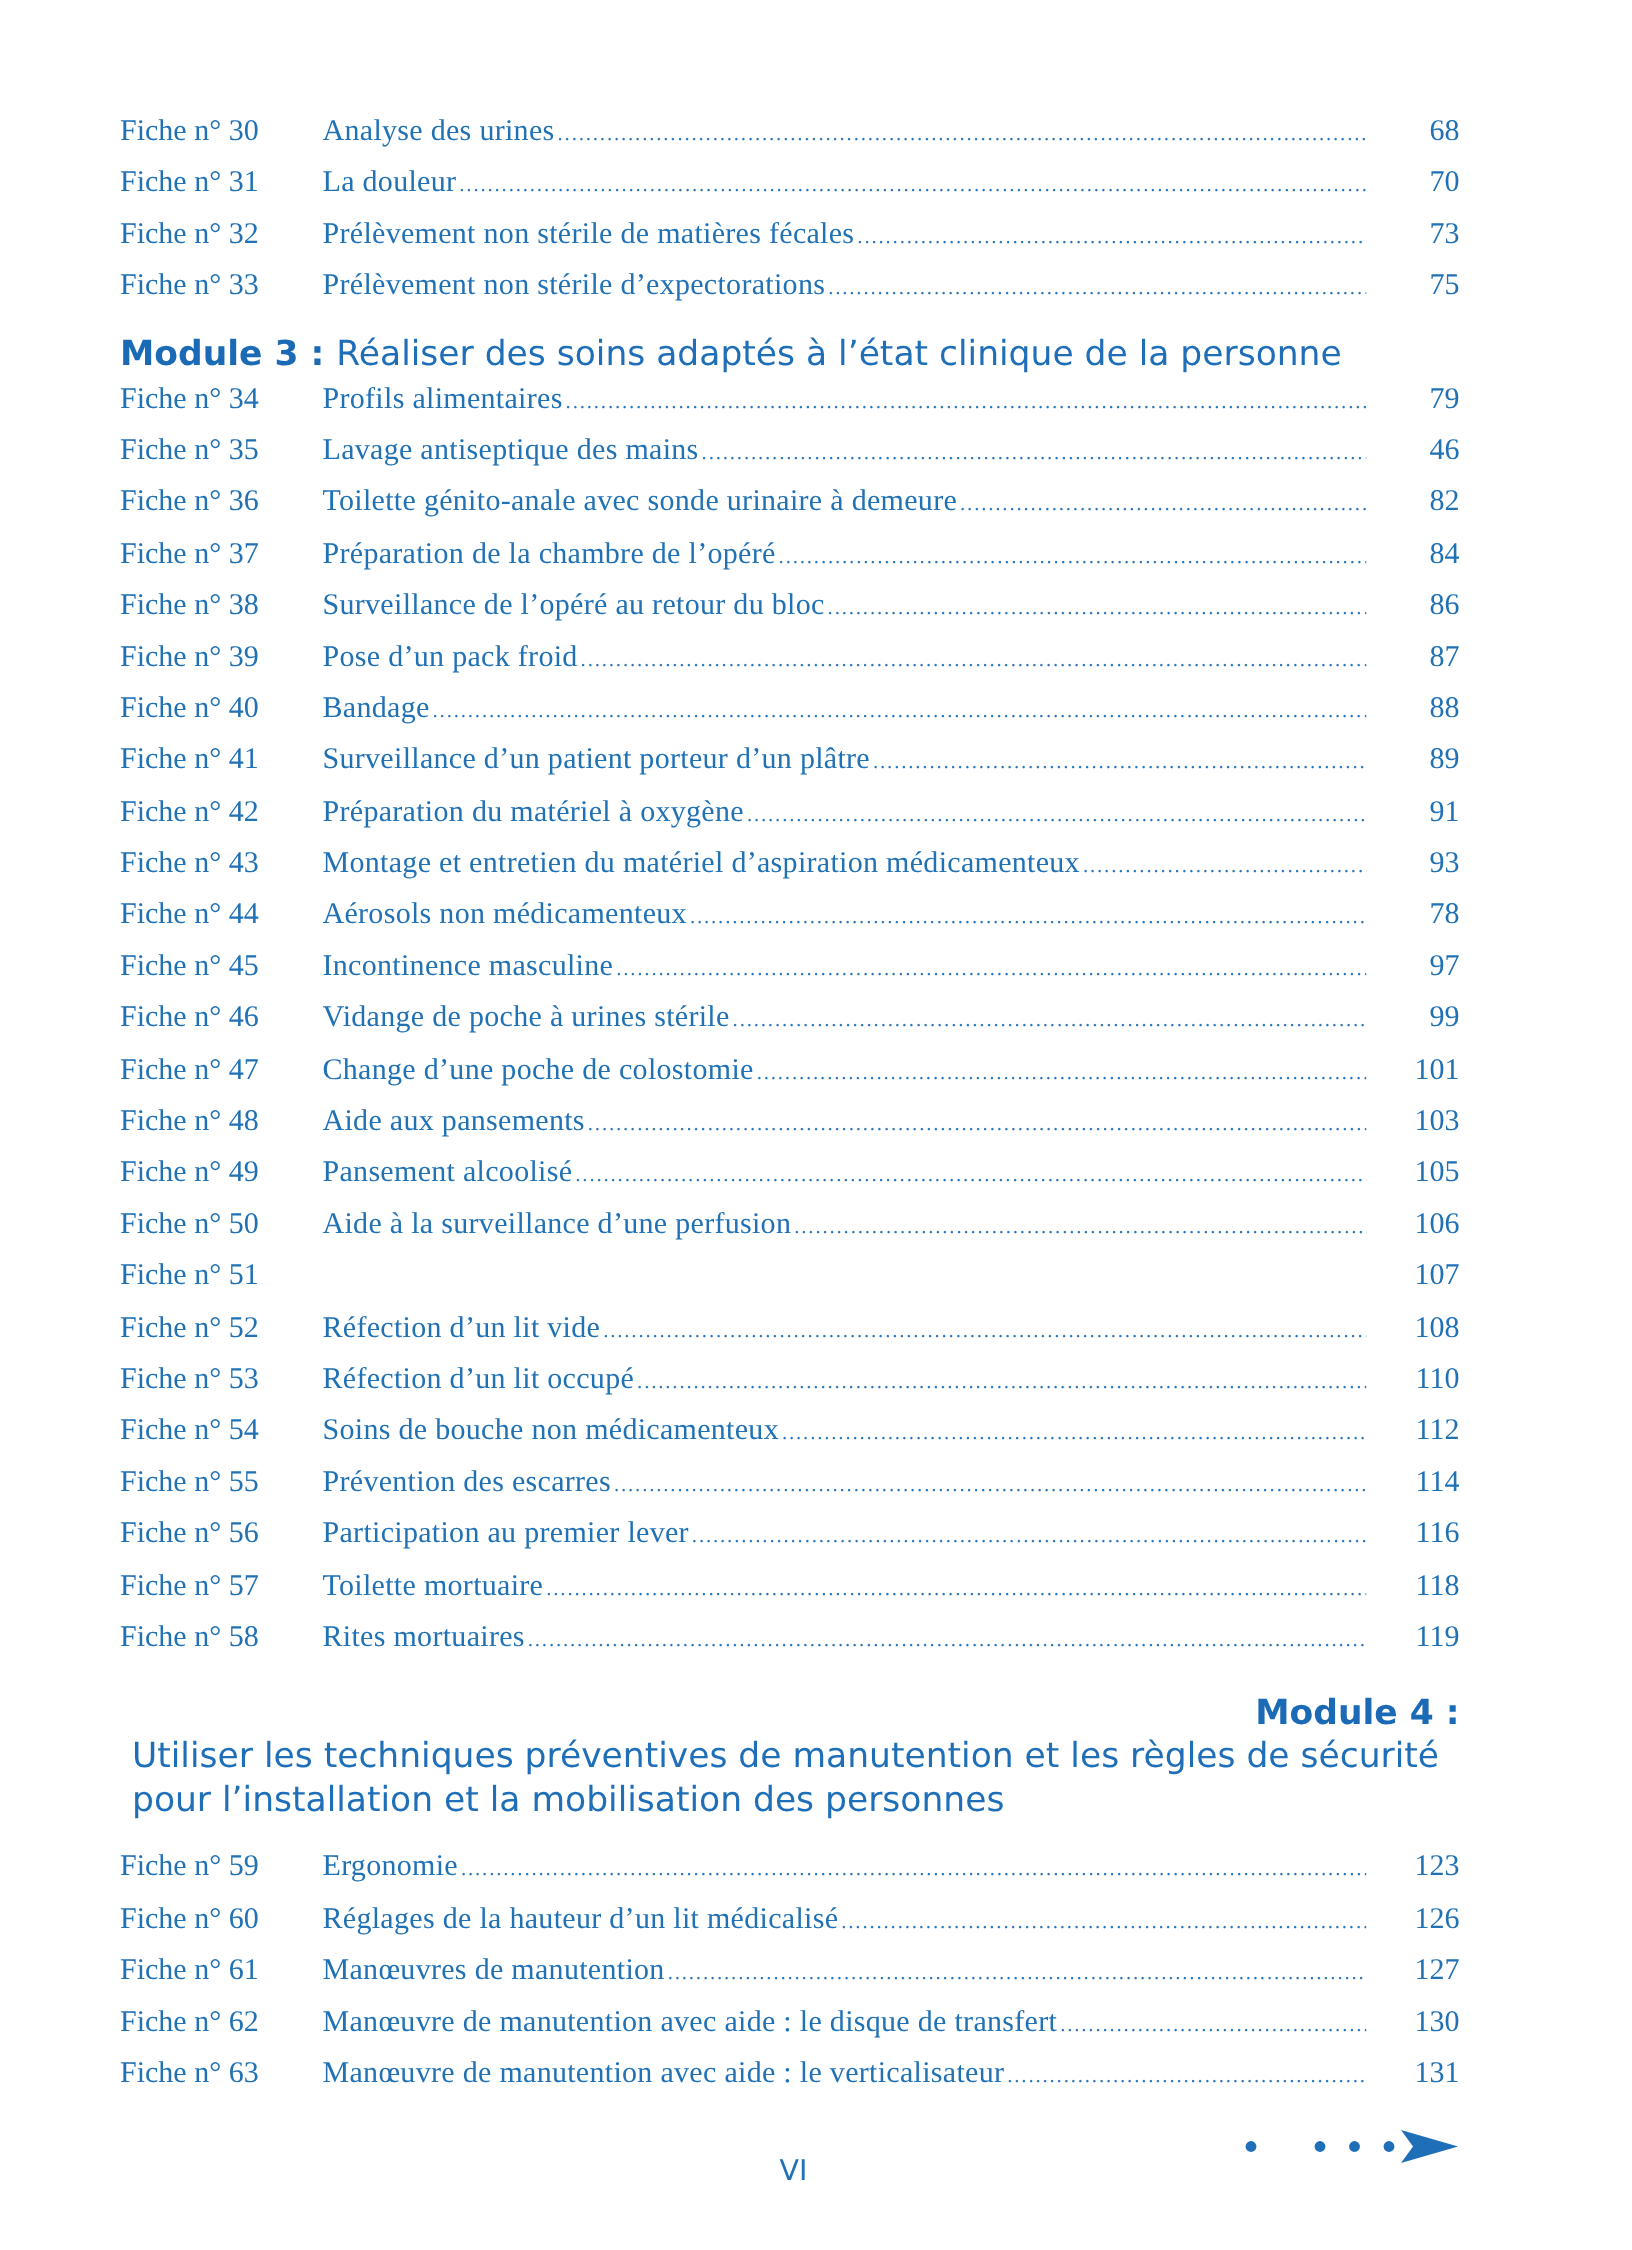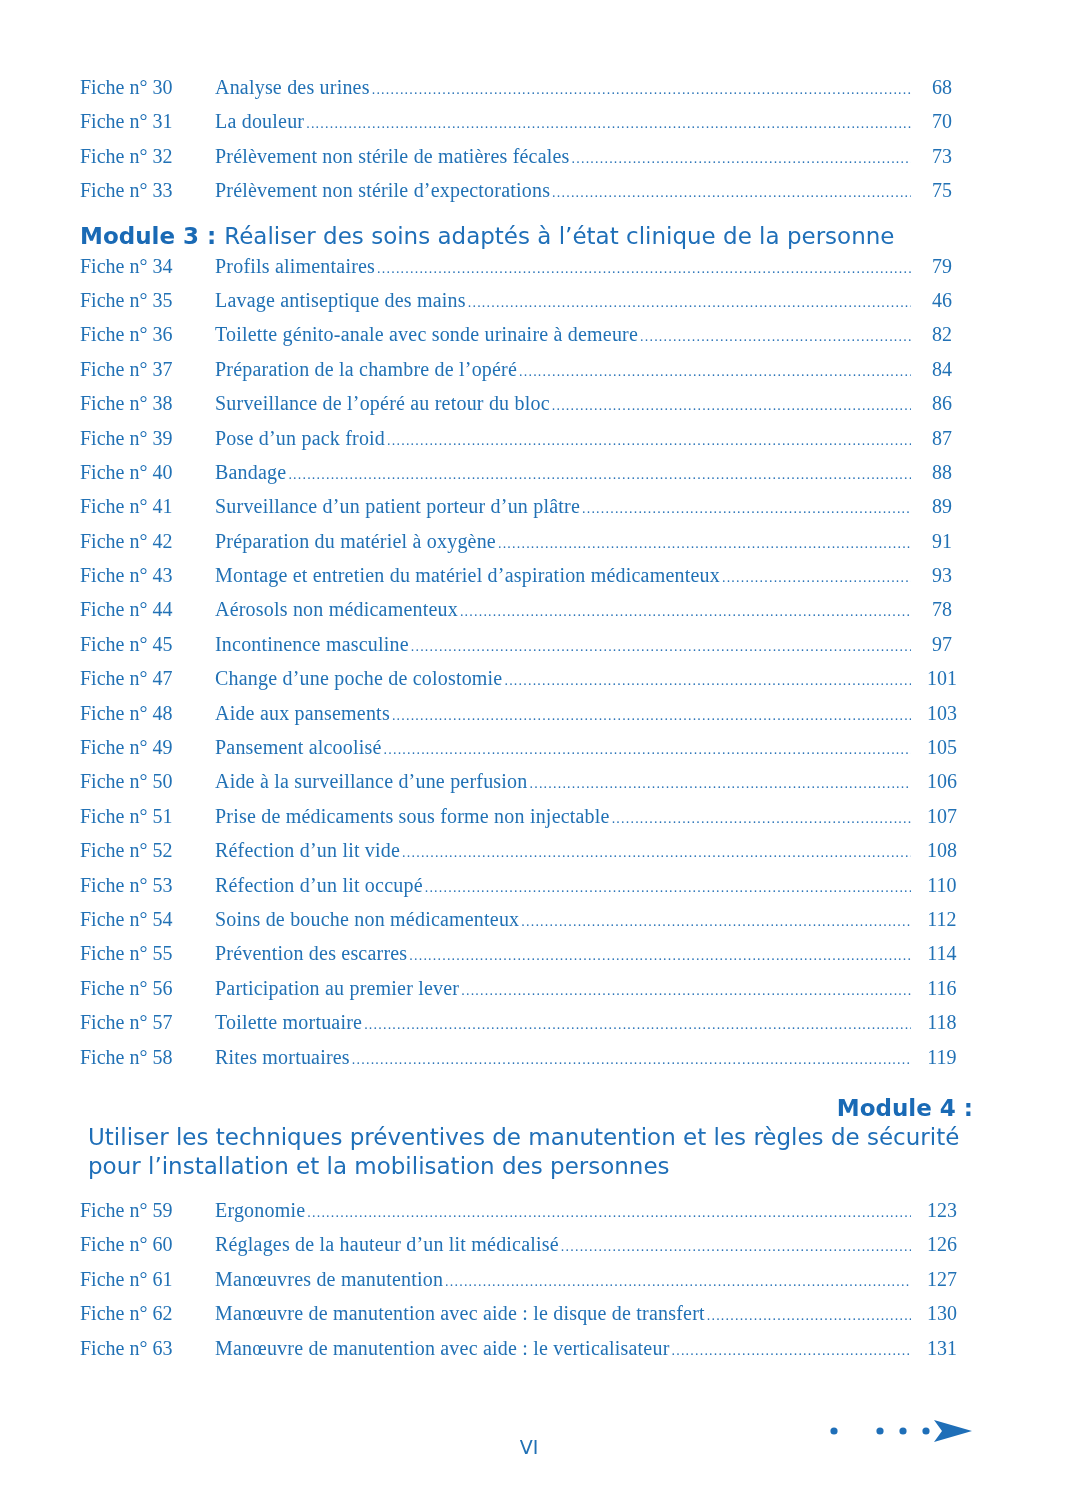--- a/index.html
+++ b/index.html
@@ -50,21 +50,21 @@
       font-size: 14px;
       letter-spacing: 1.2px;
       color: #2a74b8;
       padding-left: 2px;
     }
     .leader::after {
       content: "..........................................................................................................................................................................................................................";
     }
     .page {
       flex: 1 1 auto;
-      text-align: center;
+      text-align: right;
     }
     .module {
       display: flex;
       align-items: flex-end;
       font-family: "DejaVu Sans", sans-serif;
       font-size: 23px;
       color: #1f6fb8;
       line-height: 29px;
       margin: 8px 0 4px 0;
     }
@@ -236,20 +236,28 @@
   </div>
       <div class="row">
     <span class="fiche">Fiche n° 45</span>
     <span class="title-wrap">
       <span class="title">Incontinence masculine</span>
       <span class="leader"></span>
     </span>
     <span class="page">97</span>
   </div>
       <div class="row">
+    <span class="fiche">Fiche n° 46</span>
+    <span class="title-wrap">
+      <span class="title">Vidange de poche à urines stérile</span>
+      <span class="leader"></span>
+    </span>
+    <span class="page">99</span>
+  </div>
+      <div class="row">
     <span class="fiche">Fiche n° 47</span>
     <span class="title-wrap">
       <span class="title">Change d’une poche de colostomie</span>
       <span class="leader"></span>
     </span>
     <span class="page">101</span>
   </div>
       <div class="row">
     <span class="fiche">Fiche n° 48</span>
     <span class="title-wrap">
@@ -269,24 +277,20 @@
       <div class="row">
     <span class="fiche">Fiche n° 50</span>
     <span class="title-wrap">
       <span class="title">Aide à la surveillance d’une perfusion</span>
       <span class="leader"></span>
     </span>
     <span class="page">106</span>
   </div>
       <div class="row">
     <span class="fiche">Fiche n° 51</span>
-    <span class="title-wrap">
-      <span class="title">Prise de médicaments sous forme non injectable</span>
-      <span class="leader"></span>
-    </span>
     <span class="page">107</span>
   </div>
       <div class="row">
     <span class="fiche">Fiche n° 52</span>
     <span class="title-wrap">
       <span class="title">Réfection d’un lit vide</span>
       <span class="leader"></span>
     </span>
     <span class="page">108</span>
   </div>

